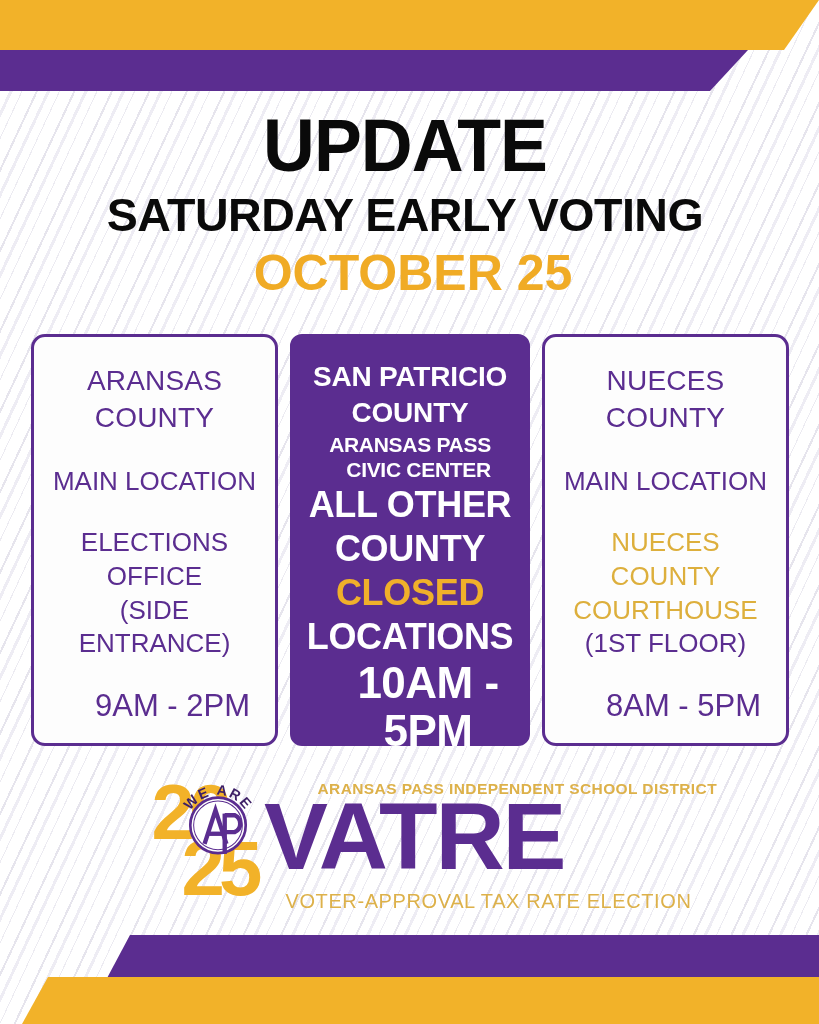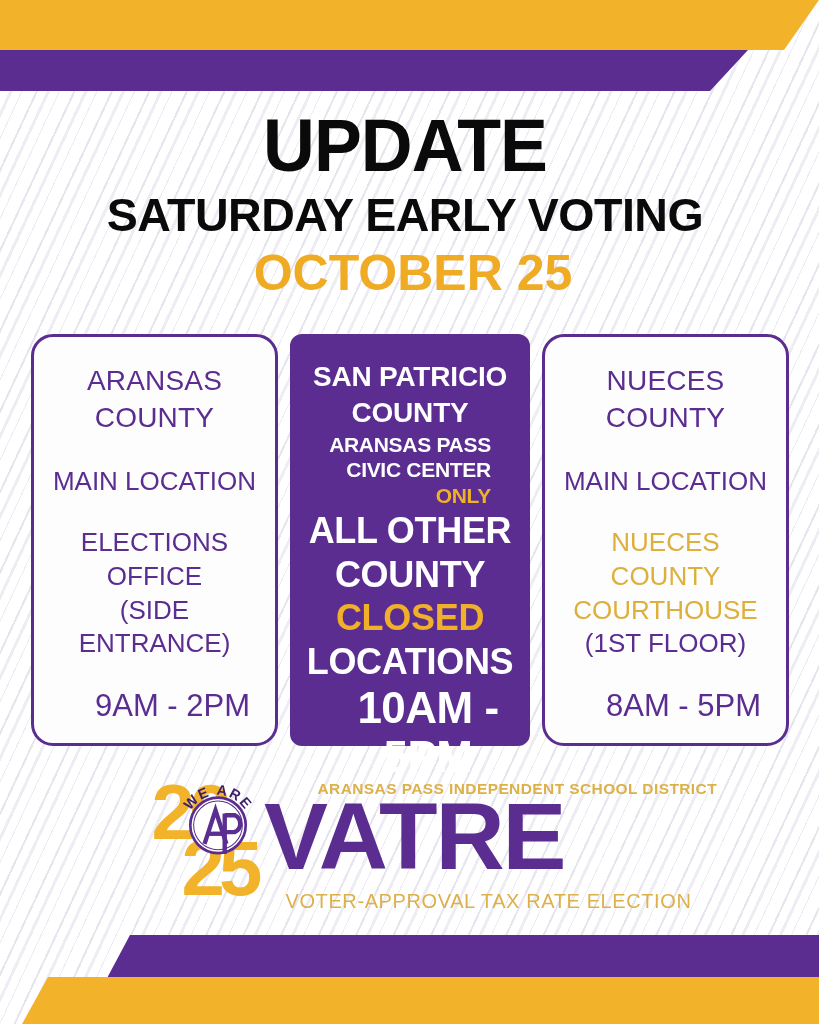--- a/index.html
+++ b/index.html
@@ -112,21 +112,21 @@
     top: 334px;
     left: 31px;
     width: 757px;
     height: 412px;
     display: flex;
     gap: 12px;
     align-items: stretch;
   }
   .card {
     box-sizing: border-box;
-    border-radius: 22px;
+    border-radius: 14px;
     display: flex;
     flex-direction: column;
     align-items: center;
     justify-content: space-between;
     text-align: center;
     padding: 26px 8px 20px 8px;
   }
   .card-plain {
     flex: 0 0 247px;
     background: #fdfdfd;
@@ -303,21 +303,20 @@
     </div>
 
     <div class="card card-filled">
       <div class="card-county">
         <span class="stack">SAN PATRICIO</span>
         <span class="stack">COUNTY</span>
       </div>
       <div class="card-mid">
         <span class="stack">ARANSAS PASS</span>
         <span class="stack">CIVIC CENTER</span>
-        <span class="stack gold-text">ONLY</span>
       </div>
       <div class="card-detail">
         <span class="stack">ALL OTHER</span>
         <span class="stack">COUNTY</span>
         <span class="stack gold-text">CLOSED</span>
         <span class="stack">LOCATIONS</span>
       </div>
       <div class="card-time">10AM - 5PM</div>
     </div>
 

